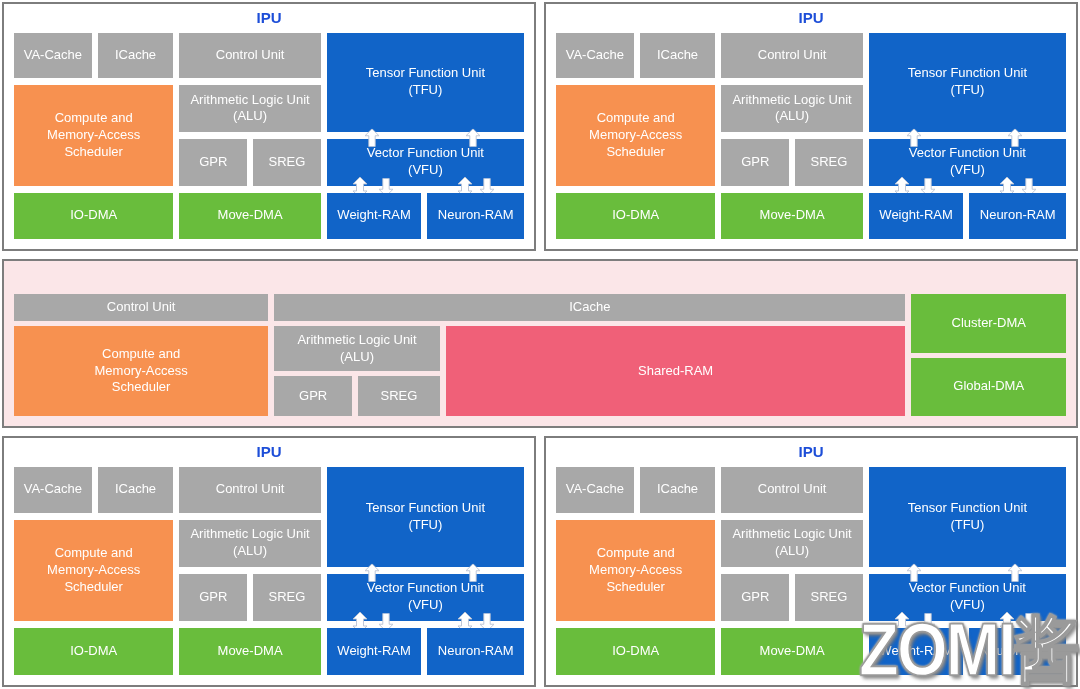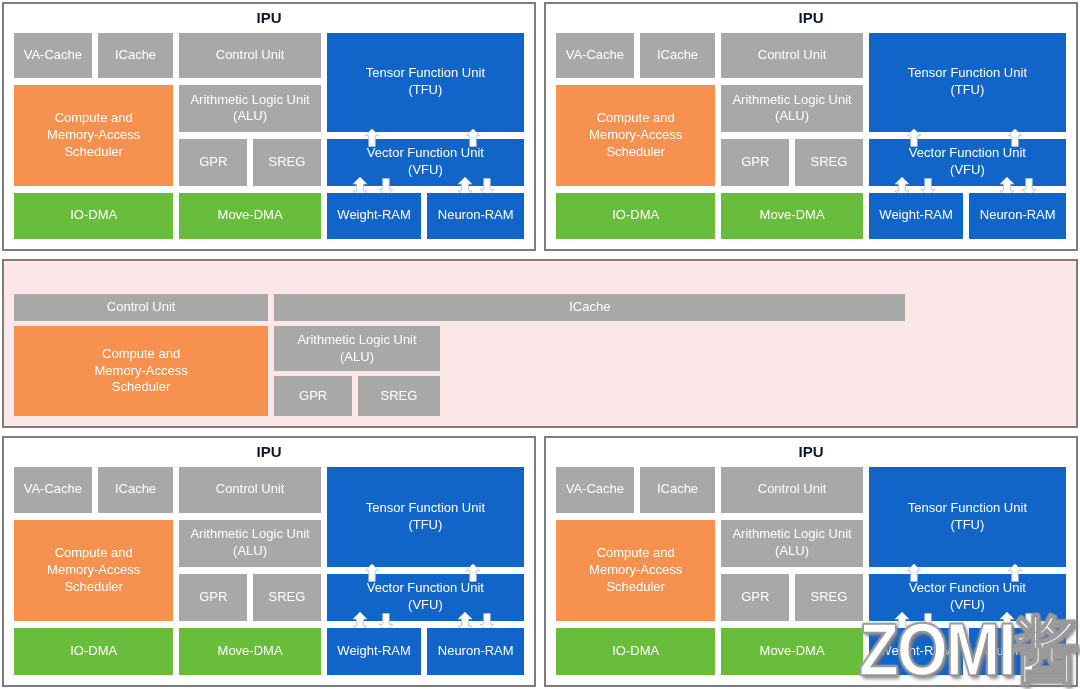--- a/index.html
+++ b/index.html
@@ -19,21 +19,21 @@
   .panel{
     position:relative;
     border:2px solid #7d7d7d;
     background:#ffffff;
     box-sizing:border-box;
   }
   .panel.mpu{background:#fbe6e8;}
   .panel-title{
     margin:0;padding-top:6px;
     text-align:center;
-    font-size:15px;font-weight:bold;color:#0f172a;
+    font-size:15px;font-weight:bold;color:#1d4ed8;
     line-height:1.1;
   }
   .grid-area{position:absolute;left:10px;right:10px;bottom:10px;top:29px;}
   .panel.mpu .grid-area{top:33px;}
   .ipu-grid{
     width:100%;height:100%;
     display:grid;
     grid-template-columns:78fr 76fr 68fr 68fr 95fr 97fr;
     grid-template-rows:46fr 47fr 48fr 47fr;
     gap:7px 6px;
@@ -290,20 +290,31 @@
           <div class="block gray" style="grid-area:alu">
             <span class="lbl">Arithmetic Logic Unit
 (ALU)</span>
           </div>
           <div class="block gray" style="grid-area:gpr">
             <span class="lbl">GPR</span>
           </div>
           <div class="block gray" style="grid-area:srg">
             <span class="lbl">SREG</span>
           </div>
+          <div class="block red" style="grid-area:sram">
+            <span class="lbl">Shared-RAM</span>
+          </div>
+          <div class="dma-col">
+            <div class="block green">
+              <span class="lbl">Cluster-DMA</span>
+            </div>
+            <div class="block green">
+              <span class="lbl">Global-DMA</span>
+            </div>
+          </div>
         </div>
       </div>
     </section>
   </div>
 
   <div class="row2 bottom">
     <div style="display: flex;">
   <section class="panel ipu" style="flex: 1 1 0%;">
     <h2 class="panel-title">IPU</h2>
     <div class="grid-area">

